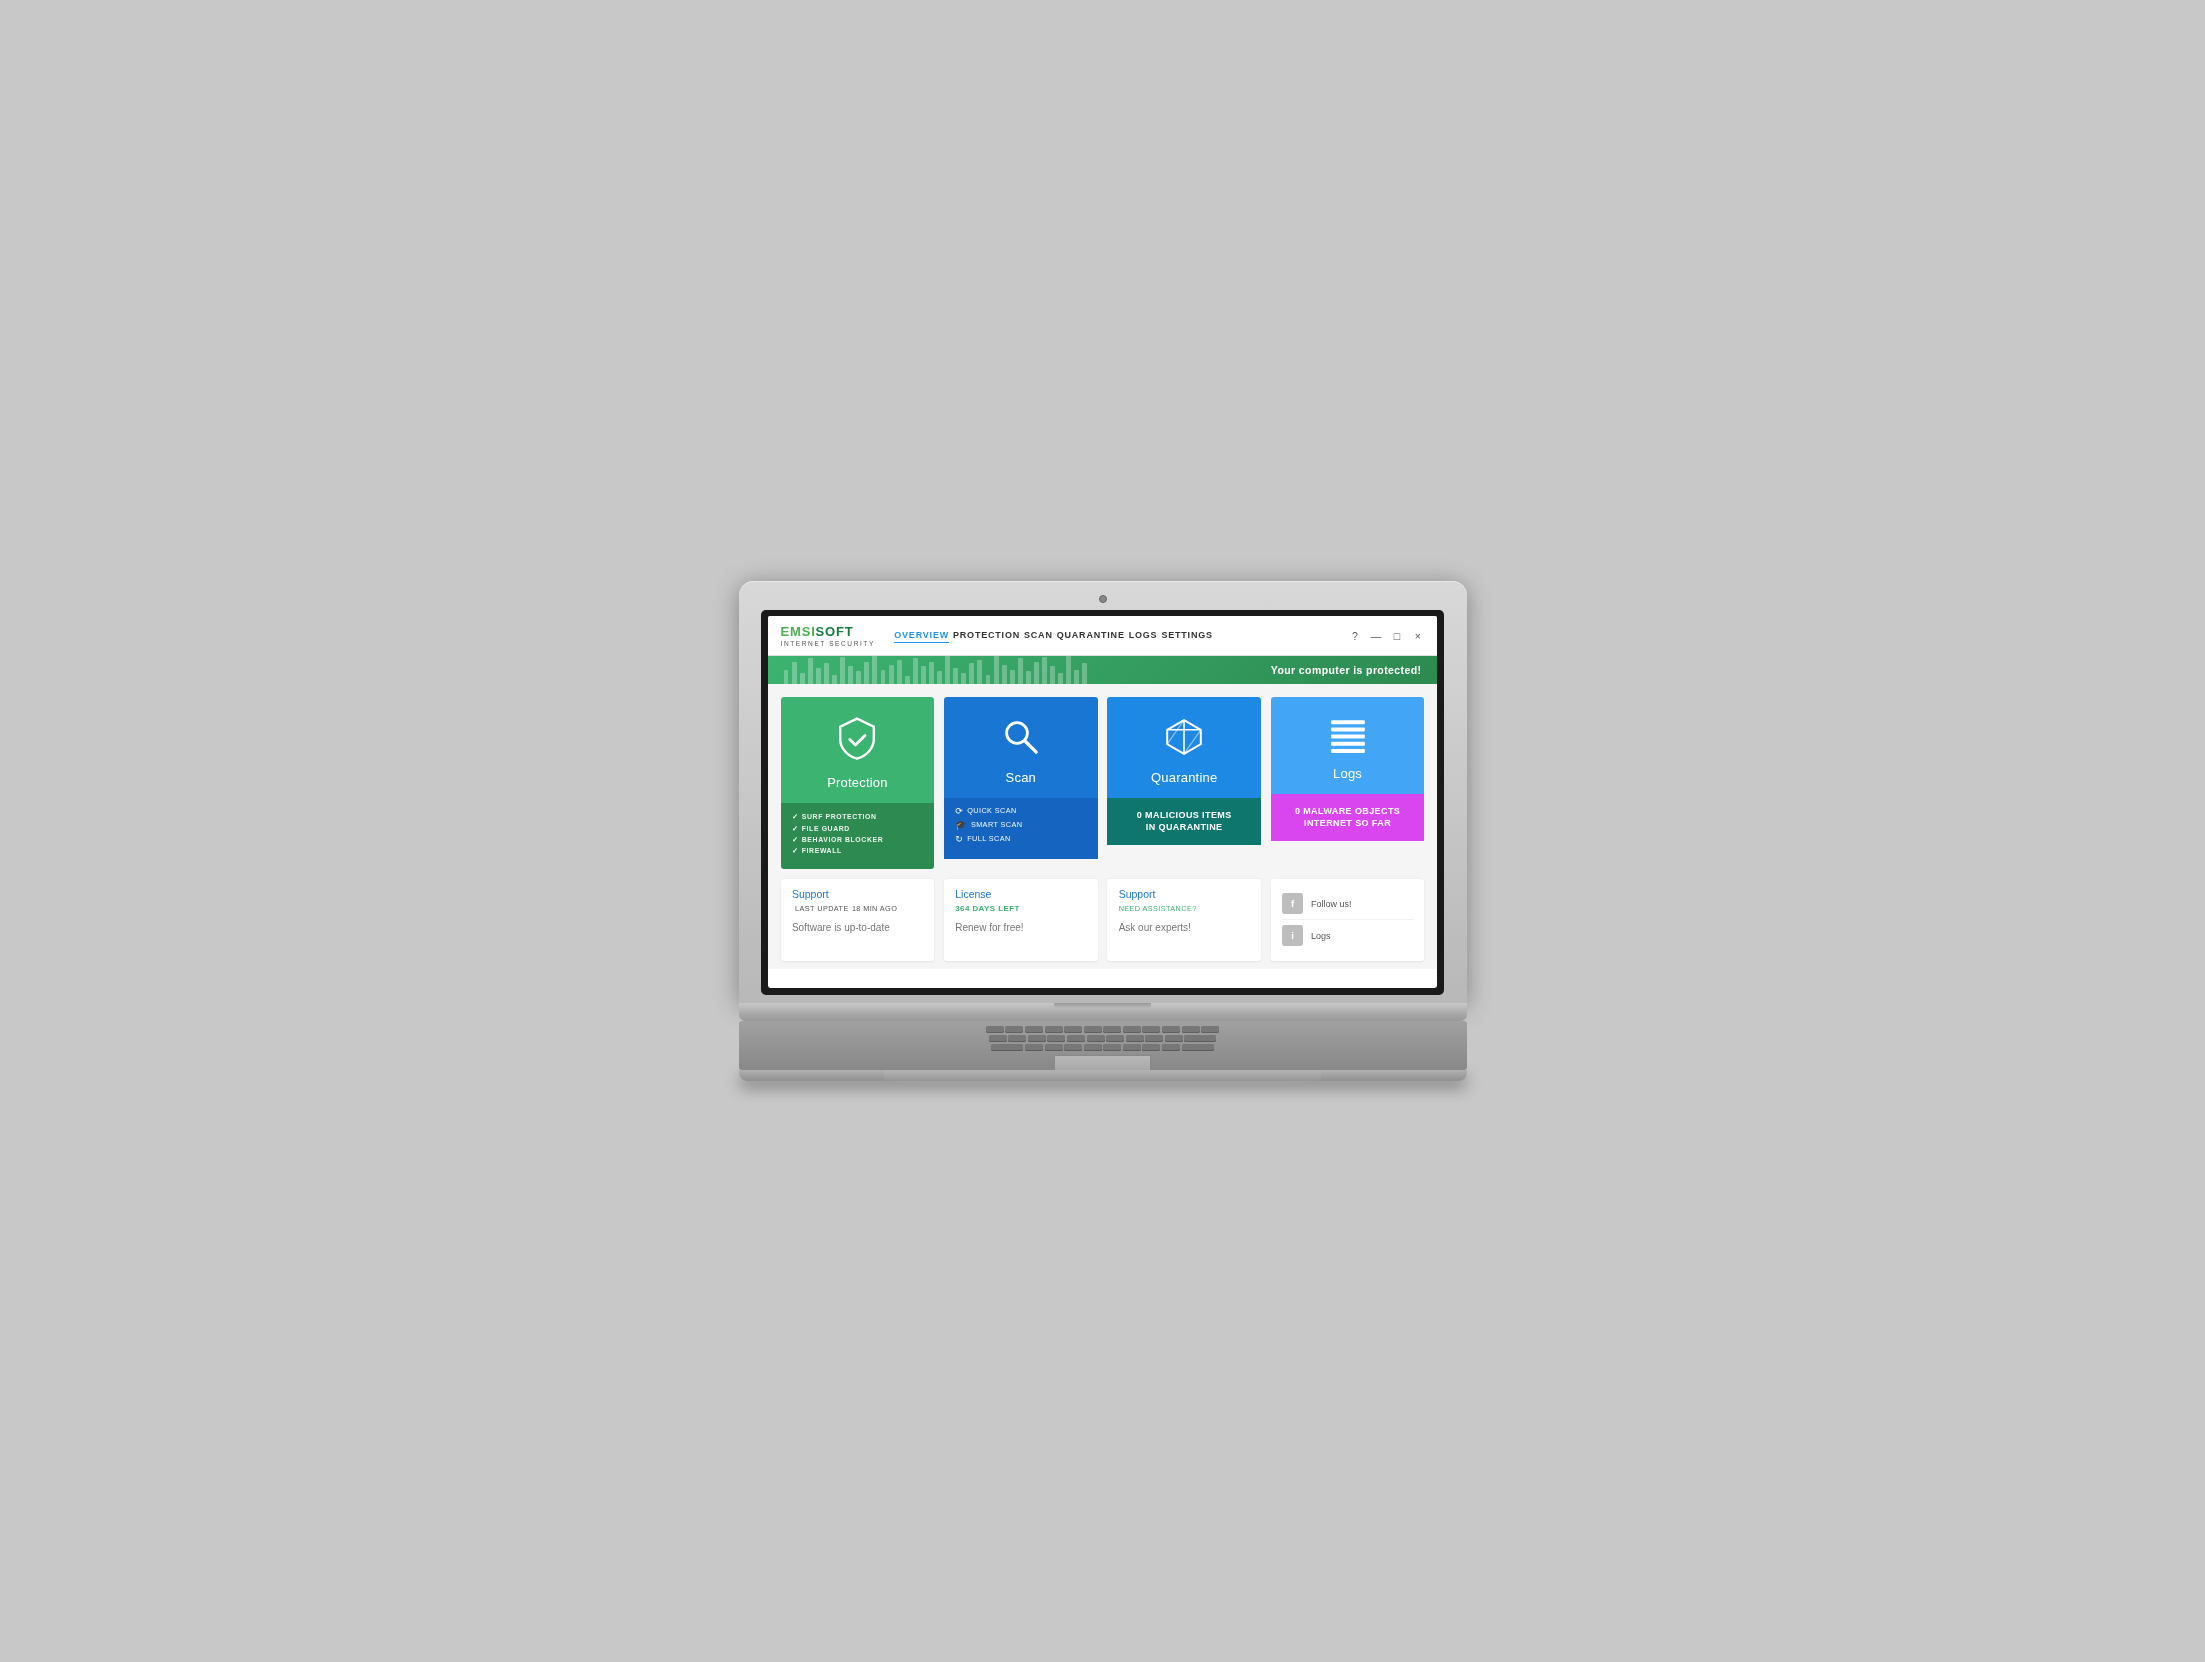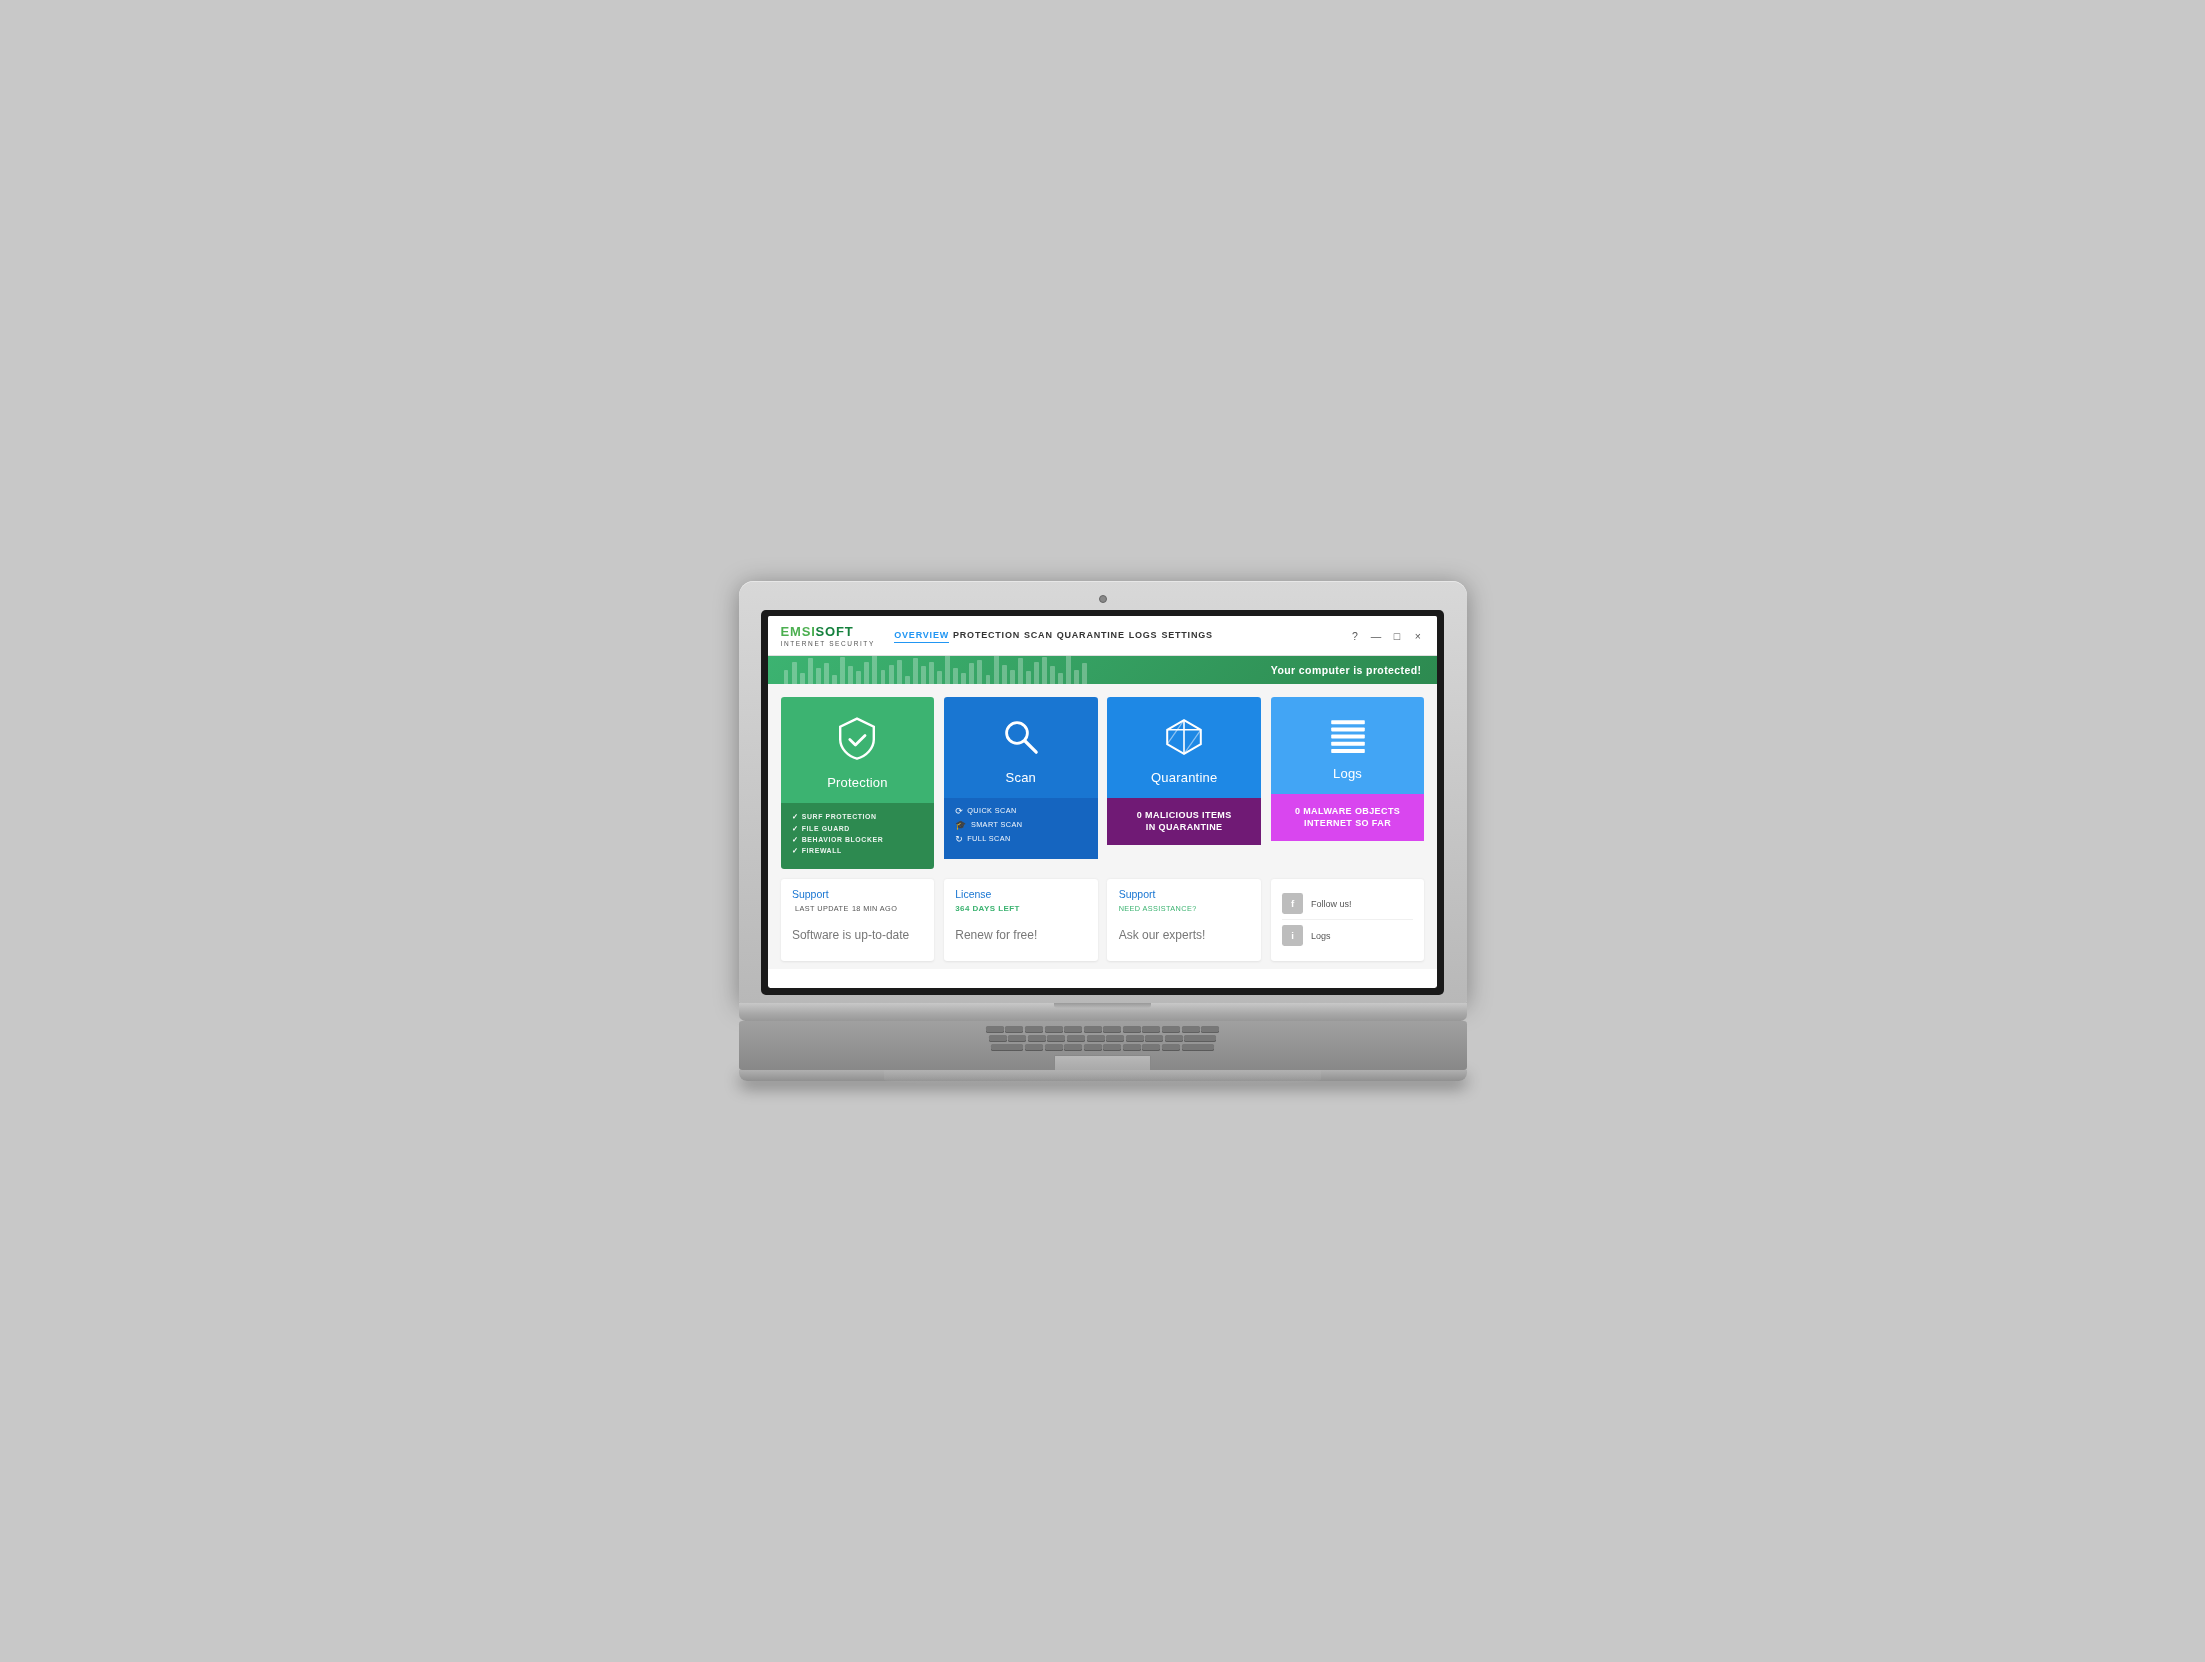--- a/index.html
+++ b/index.html
@@ -236,21 +236,21 @@
       display: flex;
       align-items: center;
       gap: 4px;
       font-weight: 500;
     }
 
     .scan-icon { font-size: 9px; }
 
     
     .card-quarantine .card-top { background: #1e88e5; }
-    .card-quarantine .card-bottom { background: #701a75; }
+    .card-quarantine .card-bottom { background: #0f766e; }
 
     .quarantine-text {
       font-size: 9px;
       color: #fff;
       text-align: center;
       font-weight: 600;
       letter-spacing: 0.4px;
       line-height: 1.4;
     }
 
@@ -294,23 +294,23 @@
       color: #3cb371;
       letter-spacing: 0.4px;
     }
 
     .info-card-highlight span {
       color: #555;
       margin-left: 3.2px;
     }
 
     .info-card-sub {
-      font-size: 12px;
+      font-size: 10px;
       color: #777;
-      margin-top: 15px;
+      margin-top: 9px;
     }
 
     .info-card-highlight-blue {
       font-size: 8px;
       font-weight: 700;
       color: #3cb371;
       letter-spacing: 0.4px;
     }
 
     

